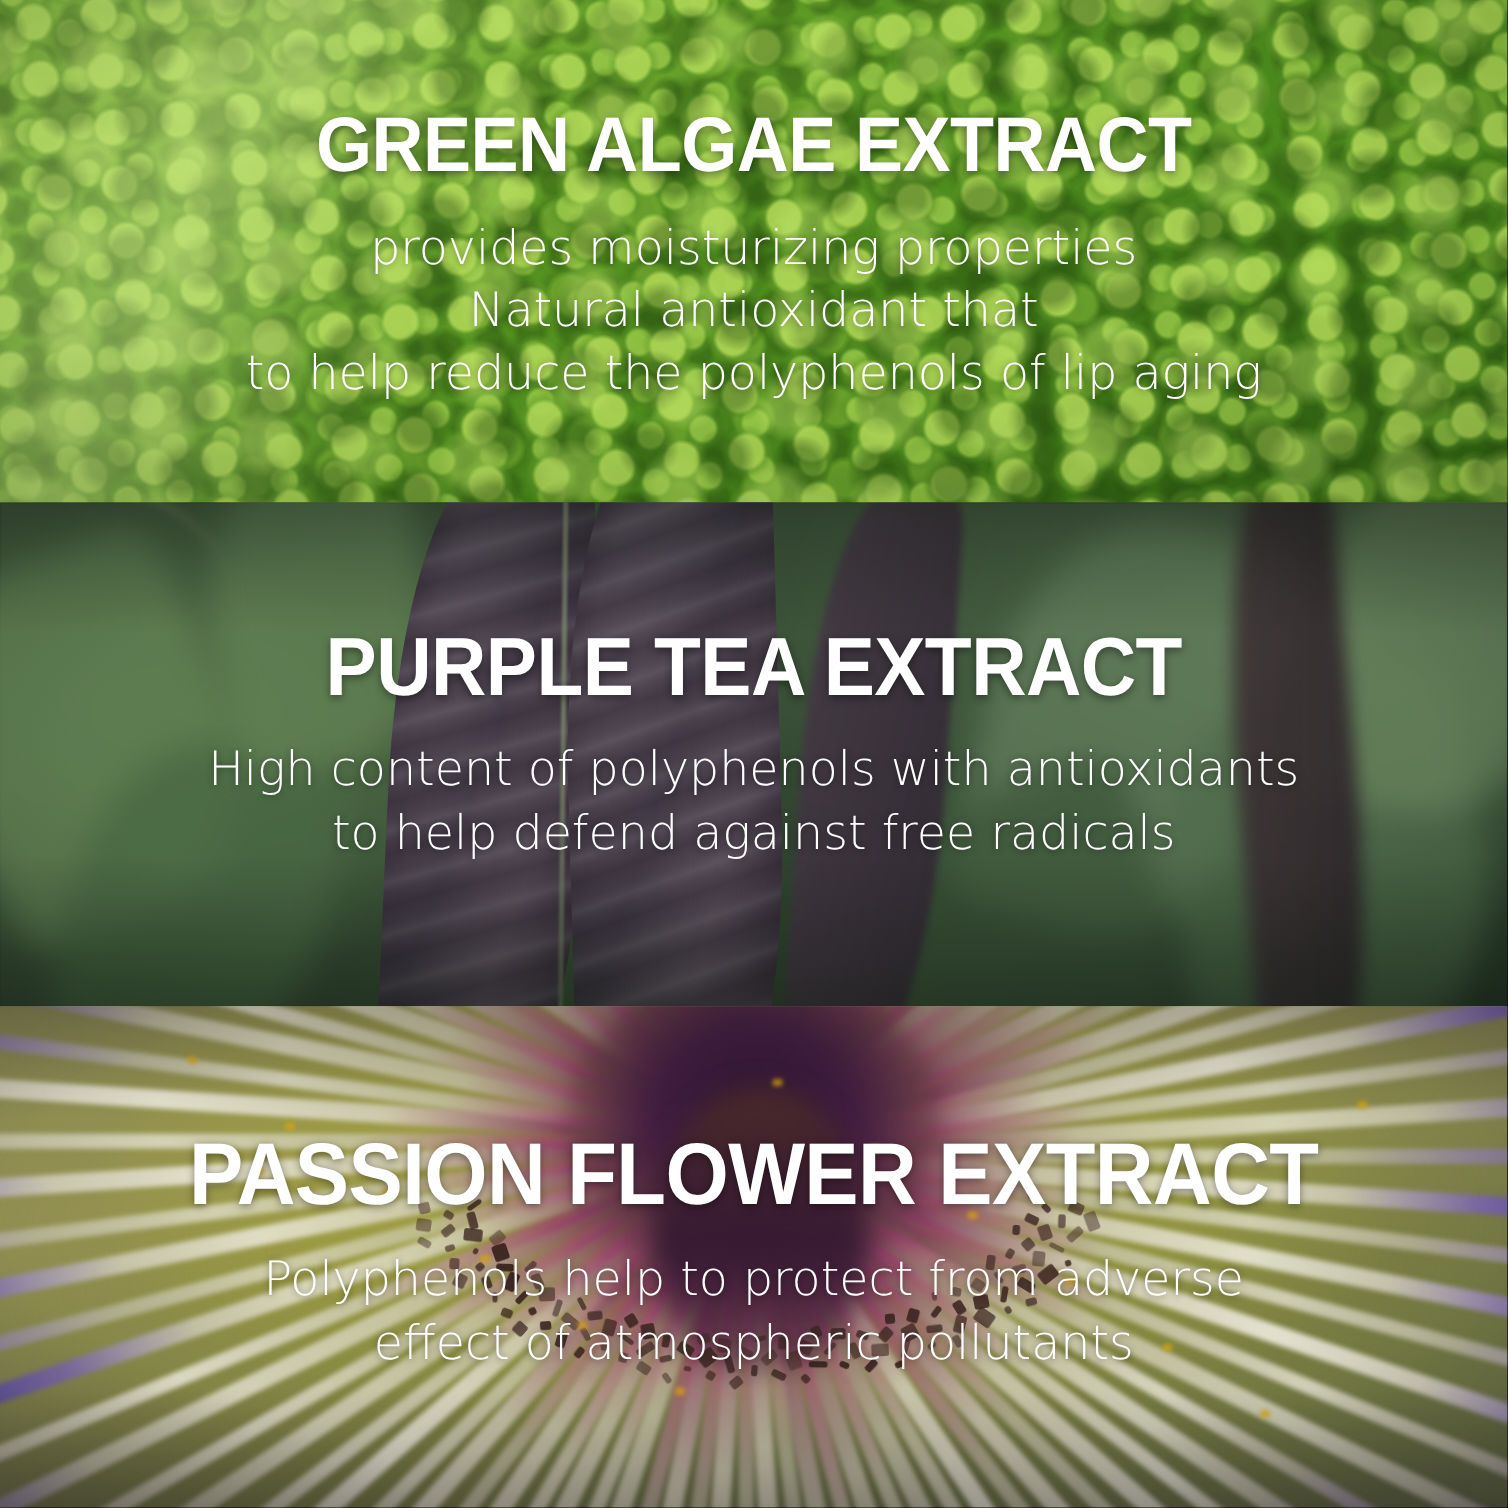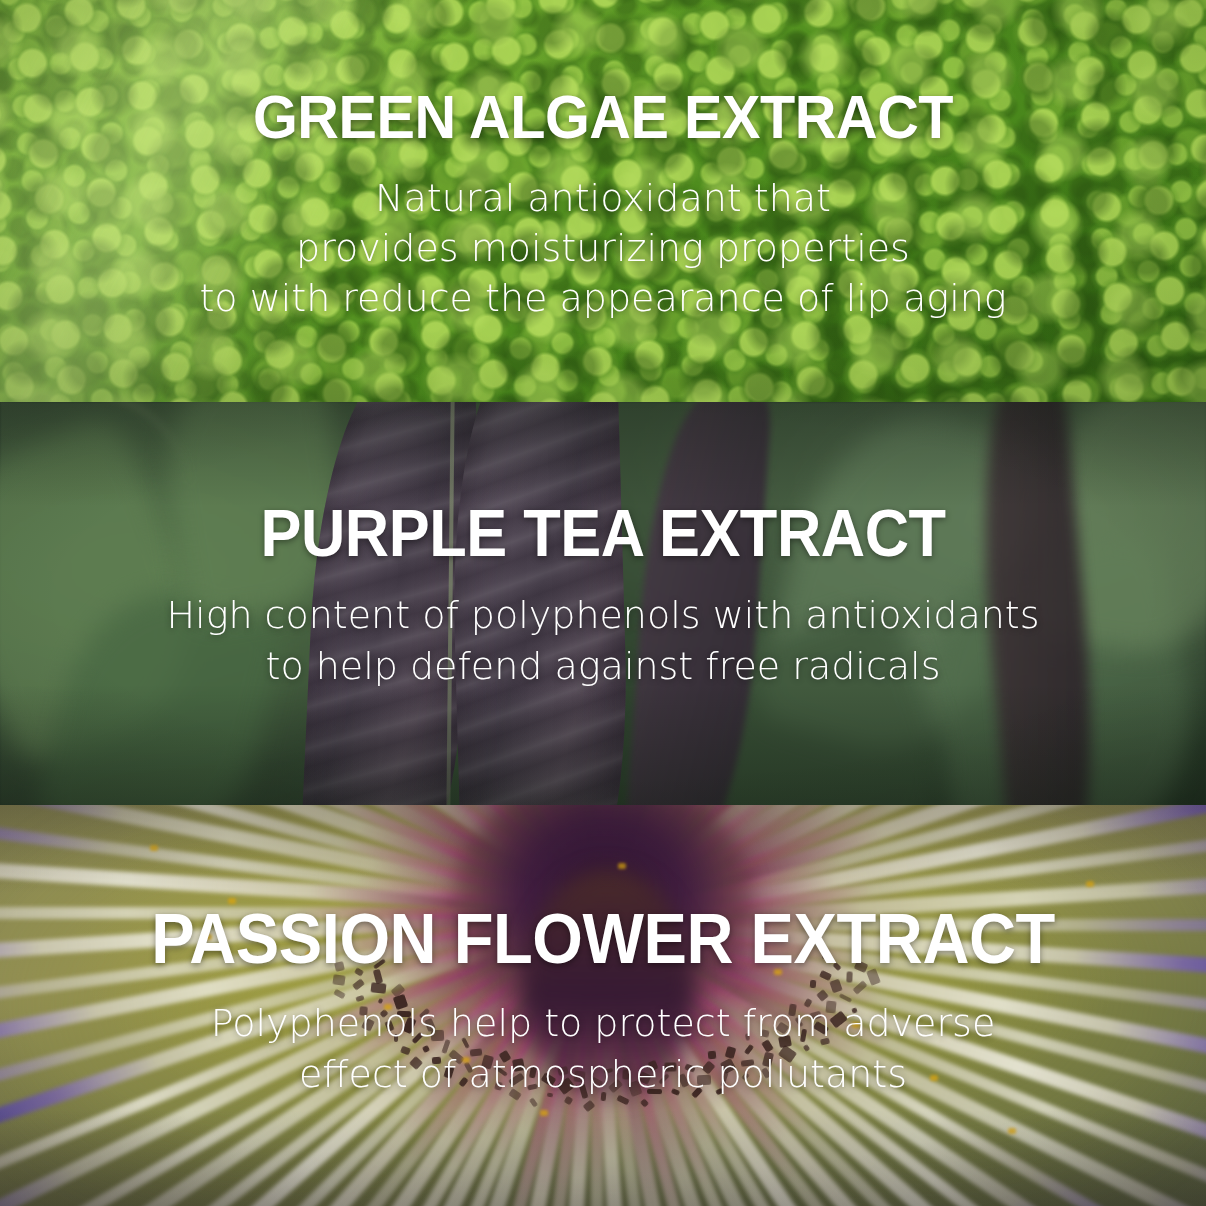--- a/index.html
+++ b/index.html
@@ -300,23 +300,23 @@
       <div id="algae-base"></div>
       <div id="algae-cells"></div>
       <div id="algae-cells2"></div>
       <div id="algae-rib"></div>
       <div id="algae-rib2"></div>
       <div id="algae-vig"></div>
     </div>
     <div class="copy">
       <div class="heading">GREEN ALGAE EXTRACT</div>
       <div class="body-lines">
+        <div>provides moisturizing properties</div>
         <div>Natural antioxidant that</div>
-        <div>provides moisturizing properties</div>
-        <div>to with reduce the appearance of lip aging</div>
+        <div>to help reduce the polyphenols of lip aging</div>
       </div>
     </div>
   </section>
 
   <section class="panel" id="panel-tea">
     <div class="art">
       <div id="tea-base"></div>
       <div id="tea-blur-leaves">
           <b style="left: -40px; top: 40px; width: 220px; height: 300px; background: rgba(96, 128, 82, 0.8); transform: rotate(-22deg);"></b>
           <b style="left: 60px; top: 190px; width: 200px; height: 260px; background: rgba(72, 104, 66, 0.78); transform: rotate(14deg);"></b>

